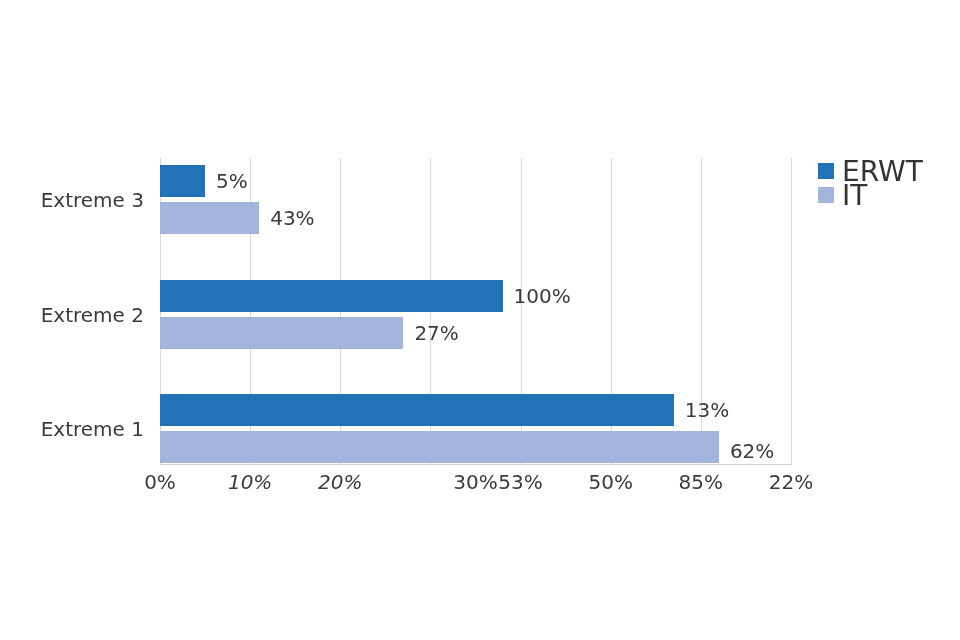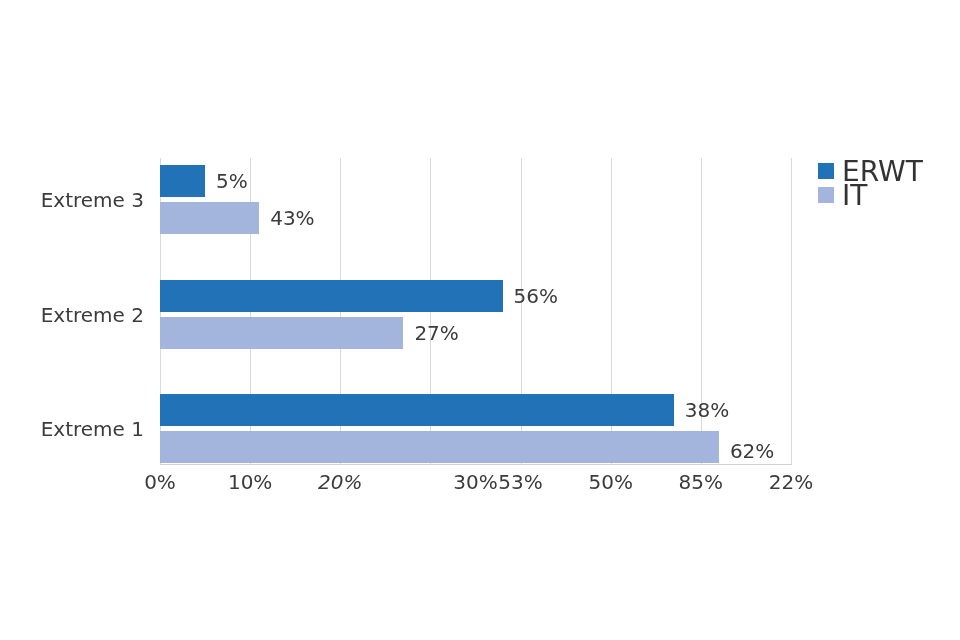--- a/index.html
+++ b/index.html
@@ -136,42 +136,42 @@
       <div class="gridline" style="left: 360.571px;"></div>
       <div class="gridline" style="left: 450.714px;"></div>
       <div class="gridline" style="left: 540.857px;"></div>
       <div class="gridline" style="left: 631px;"></div>
     </div>
 
   <div class="axis-baseline"></div>
 
   <div id="bars-layer">
       <div class="bar series-0" style="left: 160px; top: 394px; width: 513.814px;"></div>
-      <div class="data-label" style="left: 684.814px; top: 394px;">38%</div>
+      <div class="data-label" style="left: 684.814px; top: 394px;">13%</div>
       <div class="bar series-1" style="left: 160px; top: 431px; width: 558.886px;"></div>
       <div class="data-label" style="left: 729.886px; top: 435px;">62%</div>
       <div class="bar series-0" style="left: 160px; top: 280px; width: 342.543px;"></div>
-      <div class="data-label" style="left: 513.543px; top: 280px;">56%</div>
+      <div class="data-label" style="left: 513.543px; top: 280px;">100%</div>
       <div class="bar series-1" style="left: 160px; top: 317px; width: 243.386px;"></div>
       <div class="data-label" style="left: 414.386px; top: 317px;">27%</div>
       <div class="bar series-0" style="left: 160px; top: 165px; width: 45.0714px;"></div>
       <div class="data-label" style="left: 216.071px; top: 165px;">5%</div>
       <div class="bar series-1" style="left: 160px; top: 202px; width: 99.1571px;"></div>
       <div class="data-label" style="left: 270.157px; top: 202px;">43%</div>
     </div>
 
   <div id="category-labels">
       <div class="cat-label" style="top: 428.5px;">Extreme 1</div>
       <div class="cat-label" style="top: 314.5px;">Extreme 2</div>
       <div class="cat-label" style="top: 199.5px;">Extreme 3</div>
     </div>
 
   <div id="tick-labels">
       <div class="tick-label" style="left: 160px;">0%</div>
-      <div class="tick-label" style="left: 250.143px;">10%</div>
+      <div class="tick-label" style="left: 250.143px; font-style: italic;">10%</div>
       <div class="tick-label" style="left: 340.286px; font-style: italic;">20%</div>
       <div class="tick-label" style="left: 430.429px; margin-left: 45px;">30%</div>
       <div class="tick-label" style="left: 520.571px;">53%</div>
       <div class="tick-label" style="left: 610.714px;">50%</div>
       <div class="tick-label" style="left: 700.857px;">85%</div>
       <div class="tick-label" style="left: 791px;">22%</div>
     </div>
 
   <div id="legend">
       <div class="legend-row">

